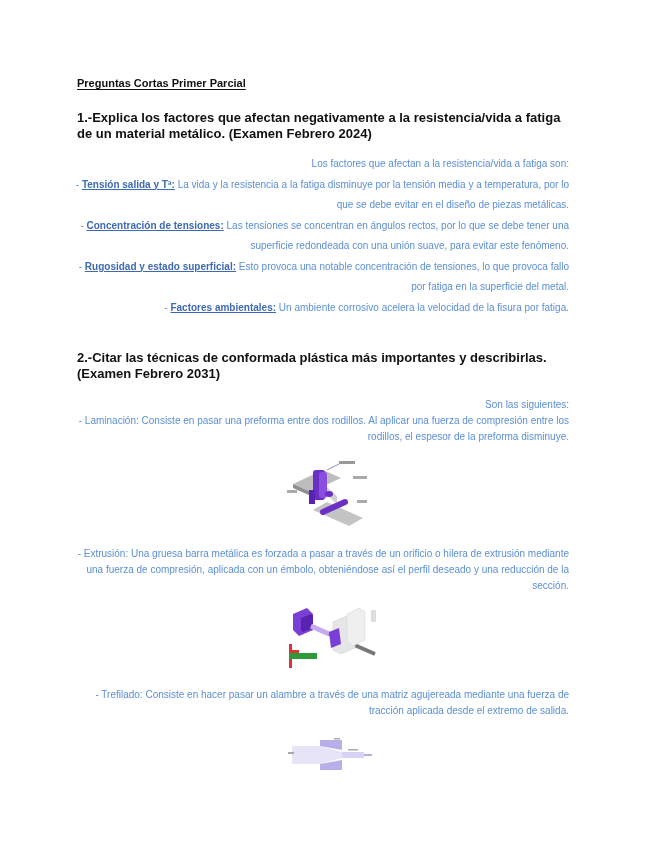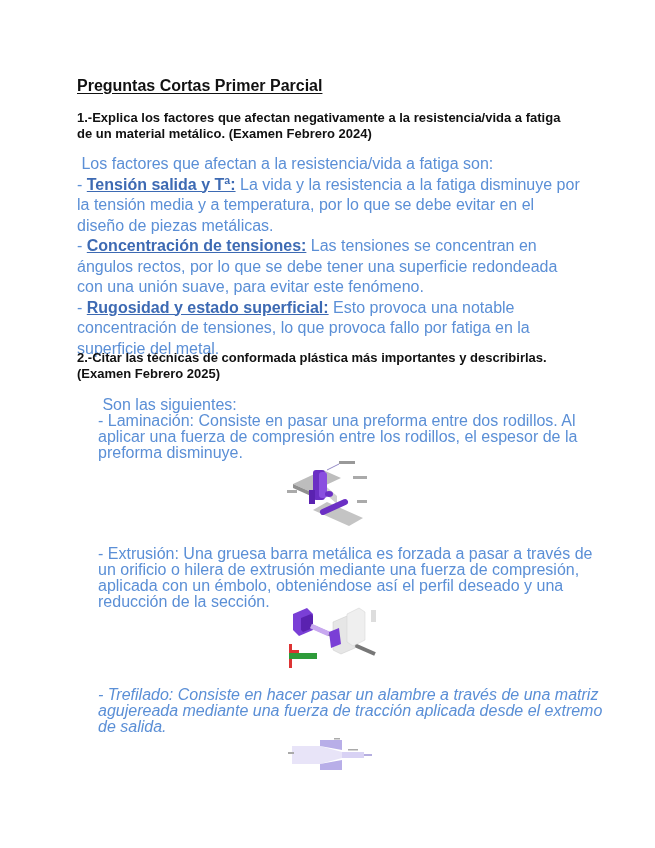--- a/index.html
+++ b/index.html
@@ -3,32 +3,32 @@
   <meta charset="utf-8">
   <style>
     html, body { margin: 0; padding: 0; background: #ffffff; }
     body {
       width: 655px; height: 848px; position: relative; overflow: hidden;
       font-family: "Liberation Sans", sans-serif;
     }
     .page { position: absolute; left: 0; top: 0; width: 655px; height: 848px; background: #fff; }
     .title {
       position: absolute; left: 77px; top: 77px;
-      font-size: 16px; font-weight: bold; color: #111; text-decoration: underline;
+      font-size: 11px; font-weight: bold; color: #111; text-decoration: underline;
       text-underline-offset: 2px; letter-spacing: 0; text-align: center;
     }
     .question {
       position: absolute; left: 77px; width: 500px;
       font-size: 13px; font-weight: bold; color: #111; line-height: 16px;
     }
     .body-text {
-      position: absolute; left: 77px; width: 505px;
-      font-size: 16px; color: #5b8fd6; line-height: 20.5px;
+      position: absolute; left: 64px; width: 505px;
+      font-size: 10px; color: #5b8fd6; line-height: 20.5px; text-align: right;
     }
-    .body-text.tight { line-height: 16px; margin-left: 21px; }
+    .body-text.tight { line-height: 16px; }
     .body-text p { margin: 0; }
     .label {
       font-weight: bold; color: #3d6ab3; text-decoration: underline;
       text-underline-offset: 1px;
     }
     .figure { position: absolute; }
   </style>
 </head>
 <body>
 
@@ -42,23 +42,26 @@
     <p style="white-space:pre;"> Los factores que afectan a la resistencia/vida a fatiga son:</p>
     <p>
       <span style="white-space:pre;">- </span><span class="label">Tensión salida y Tª:</span><span> La vida y la resistencia a la fatiga disminuye por la tensión media y a temperatura, por lo que se debe evitar en el diseño de piezas metálicas.</span>
     </p>
     <p>
       <span style="white-space:pre;">- </span><span class="label">Concentración de tensiones:</span><span> Las tensiones se concentran en ángulos rectos, por lo que se debe tener una superficie redondeada con una unión suave, para evitar este fenómeno.</span>
     </p>
     <p>
       <span style="white-space:pre;">- </span><span class="label">Rugosidad y estado superficial:</span><span> Esto provoca una notable concentración de tensiones, lo que provoca fallo por fatiga en la superficie del metal.</span>
     </p>
+    <p>
+      <span style="white-space:pre;">- </span><span class="label">Factores ambientales:</span><span> Un ambiente corrosivo acelera la velocidad de la fisura por fatiga.</span>
+    </p>
   </div>
 
-  <div class="question" style="top:350px;">2.-Citar las técnicas de conformada plástica más importantes y describirlas. (Examen Febrero 2025)</div>
+  <div class="question" style="top:350px;">2.-Citar las técnicas de conformada plástica más importantes y describirlas. (Examen Febrero 2031)</div>
 
   <div class="body-text tight" style="top:397px;">
     <p style="white-space:pre;"> Son las siguientes:</p>
     <p>- Laminación: Consiste en pasar una preforma entre dos rodillos. Al aplicar una fuerza de compresión entre los rodillos, el espesor de la preforma disminuye.</p>
   </div>
 
   <svg class="figure" style="left:283px; top:456px;" width="95" height="72" viewBox="0 0 95 72">
     <polygon points="10,28 40,14 58,22 28,36" fill="#bdbdbd"></polygon>
     <polygon points="10,28 28,36 28,40 10,32" fill="#8f8f8f"></polygon>
     <polygon points="38,26 54,40 54,48 38,34" fill="#d0d0d0"></polygon>
@@ -84,21 +87,21 @@
     <line x1="28" y1="22" x2="46" y2="30" stroke="#c8a8f0" stroke-width="5"></line>
     <polygon points="50,18 64,12 72,16 72,44 58,50 50,46" fill="#e6e6e6" stroke="#c8c8c8" stroke-width="0.5"></polygon>
     <polygon points="64,10 76,4 82,8 82,36 70,42 64,38" fill="#efefef" stroke="#d0d0d0" stroke-width="0.5"></polygon>
     <polygon points="46,28 56,24 58,40 48,44" fill="#7a3fd6"></polygon>
     <rect x="88" y="6" width="5" height="12" fill="#ddd"></rect>
     <rect x="6" y="40" width="3" height="24" fill="#d33"></rect>
     <rect x="6" y="49" width="28" height="6" fill="#2e9b3a"></rect>
     <rect x="6" y="46" width="10" height="3" fill="#d33"></rect>
   </svg>
 
-  <div class="body-text tight" style="top:687px;font-style:italic;">- Trefilado: Consiste en hacer pasar un alambre a través de una matriz agujereada mediante una fuerza de tracción aplicada desde el extremo de salida.</div>
+  <div class="body-text tight" style="top:687px;">- Trefilado: Consiste en hacer pasar un alambre a través de una matriz agujereada mediante una fuerza de tracción aplicada desde el extremo de salida.</div>
 
   <svg class="figure" style="left:280px; top:736px;" width="95" height="36" viewBox="0 0 95 36">
     <polygon points="12,10 40,10 62,16 62,22 40,28 12,28" fill="#e8e4f8"></polygon>
     <polygon points="40,4 62,4 62,14 40,10" fill="#b8aee8"></polygon>
     <polygon points="40,28 62,24 62,34 40,34" fill="#b8aee8"></polygon>
     <rect x="62" y="16" width="22" height="6" fill="#d8d2f4"></rect>
     <line x1="84" y1="19" x2="92" y2="19" stroke="#6a5cc0" stroke-width="1"></line>
     <rect x="8" y="16" width="6" height="2" fill="#aaa"></rect>
     <rect x="54" y="2" width="6" height="1.5" fill="#aaa"></rect>
     <rect x="68" y="13" width="10" height="1.5" fill="#aaa"></rect>

